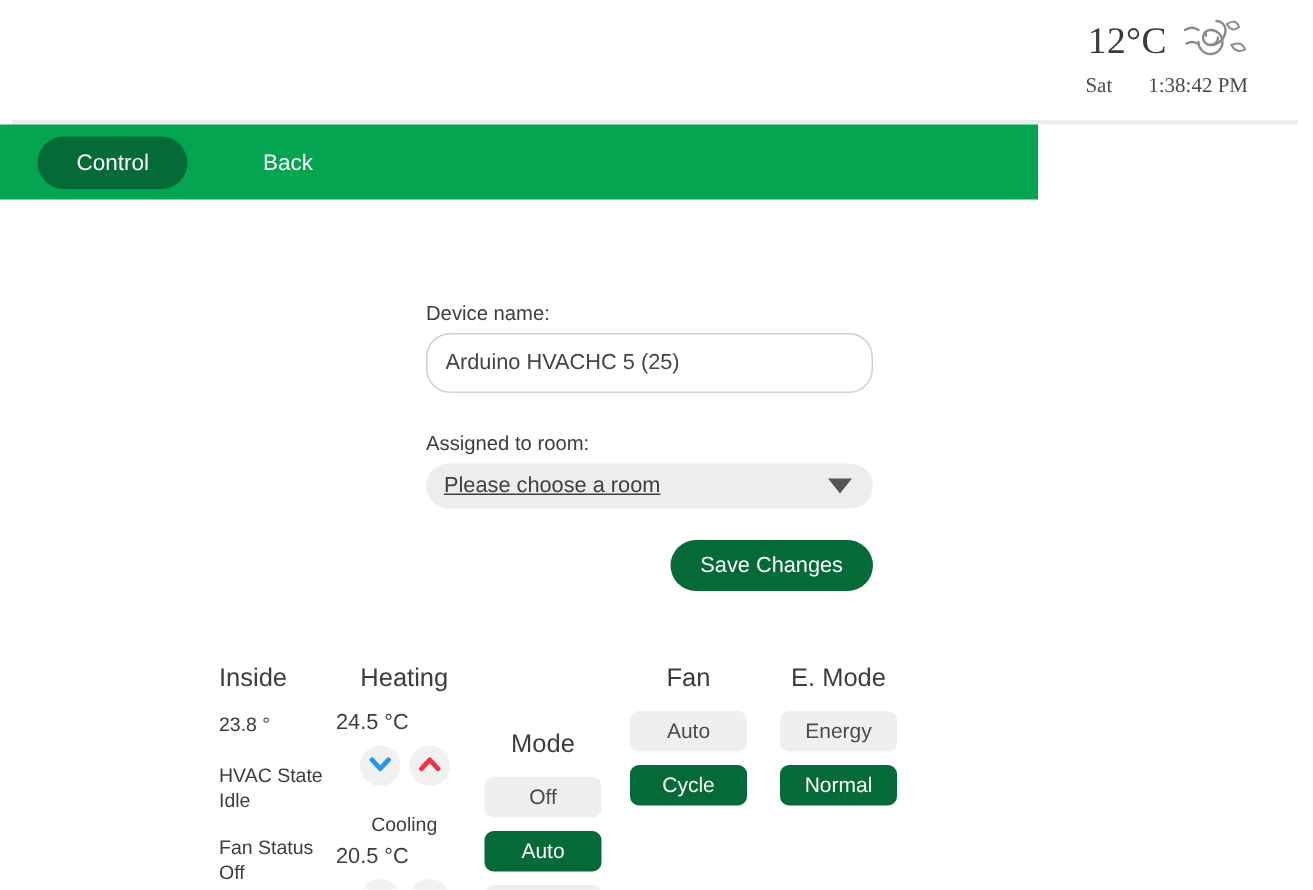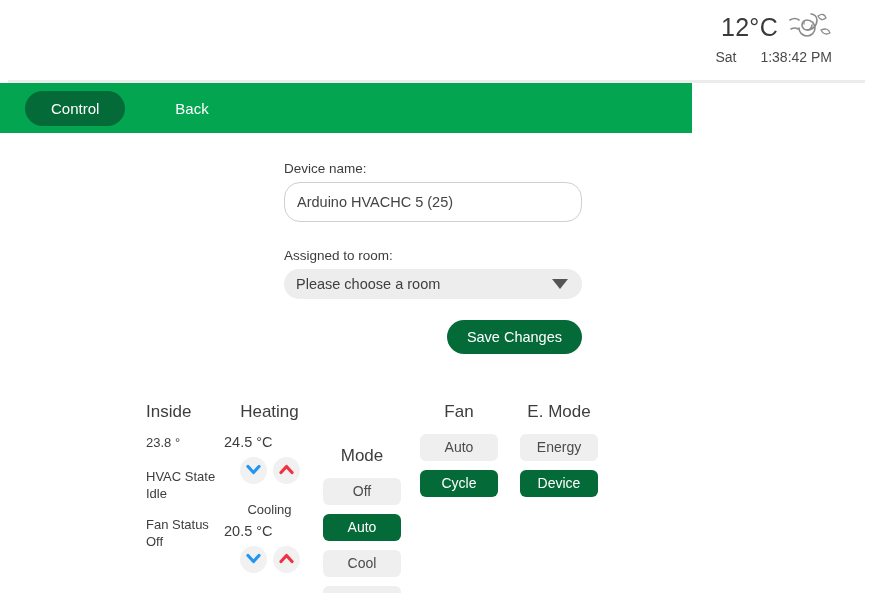--- a/index.html
+++ b/index.html
@@ -17,20 +17,21 @@
     position: relative;
     height: 80px;
     background: #ffffff;
   }
   .weather {
     position: absolute;
     right: 43px;
     top: 10px;
     text-align: center;
     white-space: nowrap;
+    font-family: Liberation Serif, serif;
   }
   .weather-row1 {
     display: flex;
     align-items: center;
     justify-content: flex-end;
     gap: 10px;
   }
   .temp {
     font-size: 25px;
     color: #3a3a3a;
@@ -77,20 +78,21 @@
     color: #ffffff;
     font-size: 15px;
     padding: 9px 4px;
     cursor: pointer;
   }
 
   
   .form-area {
     padding-top: 28px;
     padding-left: 284px;
+    margin-top: 40px;
   }
   .field-label {
     font-size: 13.5px;
     color: #3d3d3d;
     margin-bottom: 6px;
   }
   .text-input {
     width: 298px;
     height: 40px;
     border: 1px solid #cfcfcf;
@@ -108,20 +110,21 @@
     width: 298px;
     height: 30px;
     border-radius: 16px;
     background: #ededed;
     display: flex;
     align-items: center;
     padding: 0 12px;
     font-size: 14.5px;
     color: #3f3f3f;
     cursor: pointer;
+    text-decoration: underline;
   }
   .select-arrow {
     position: absolute;
     right: 14px;
     top: 50%;
     transform: translateY(-50%);
     width: 0; height: 0;
     border-left: 8px solid transparent;
     border-right: 8px solid transparent;
     border-top: 10px solid #555555;
@@ -342,16 +345,16 @@
 
   <div class="col-fan">
     <div class="col-head ch-center">Fan</div>
     <button class="opt">Auto</button>
     <button class="opt selected">Cycle</button>
   </div>
 
   <div class="col-emode">
     <div class="col-head ch-center">E. Mode</div>
     <button class="opt">Energy</button>
-    <button class="opt selected">Device</button>
+    <button class="opt selected">Normal</button>
   </div>
 
 </div>
 
 </body></html>

